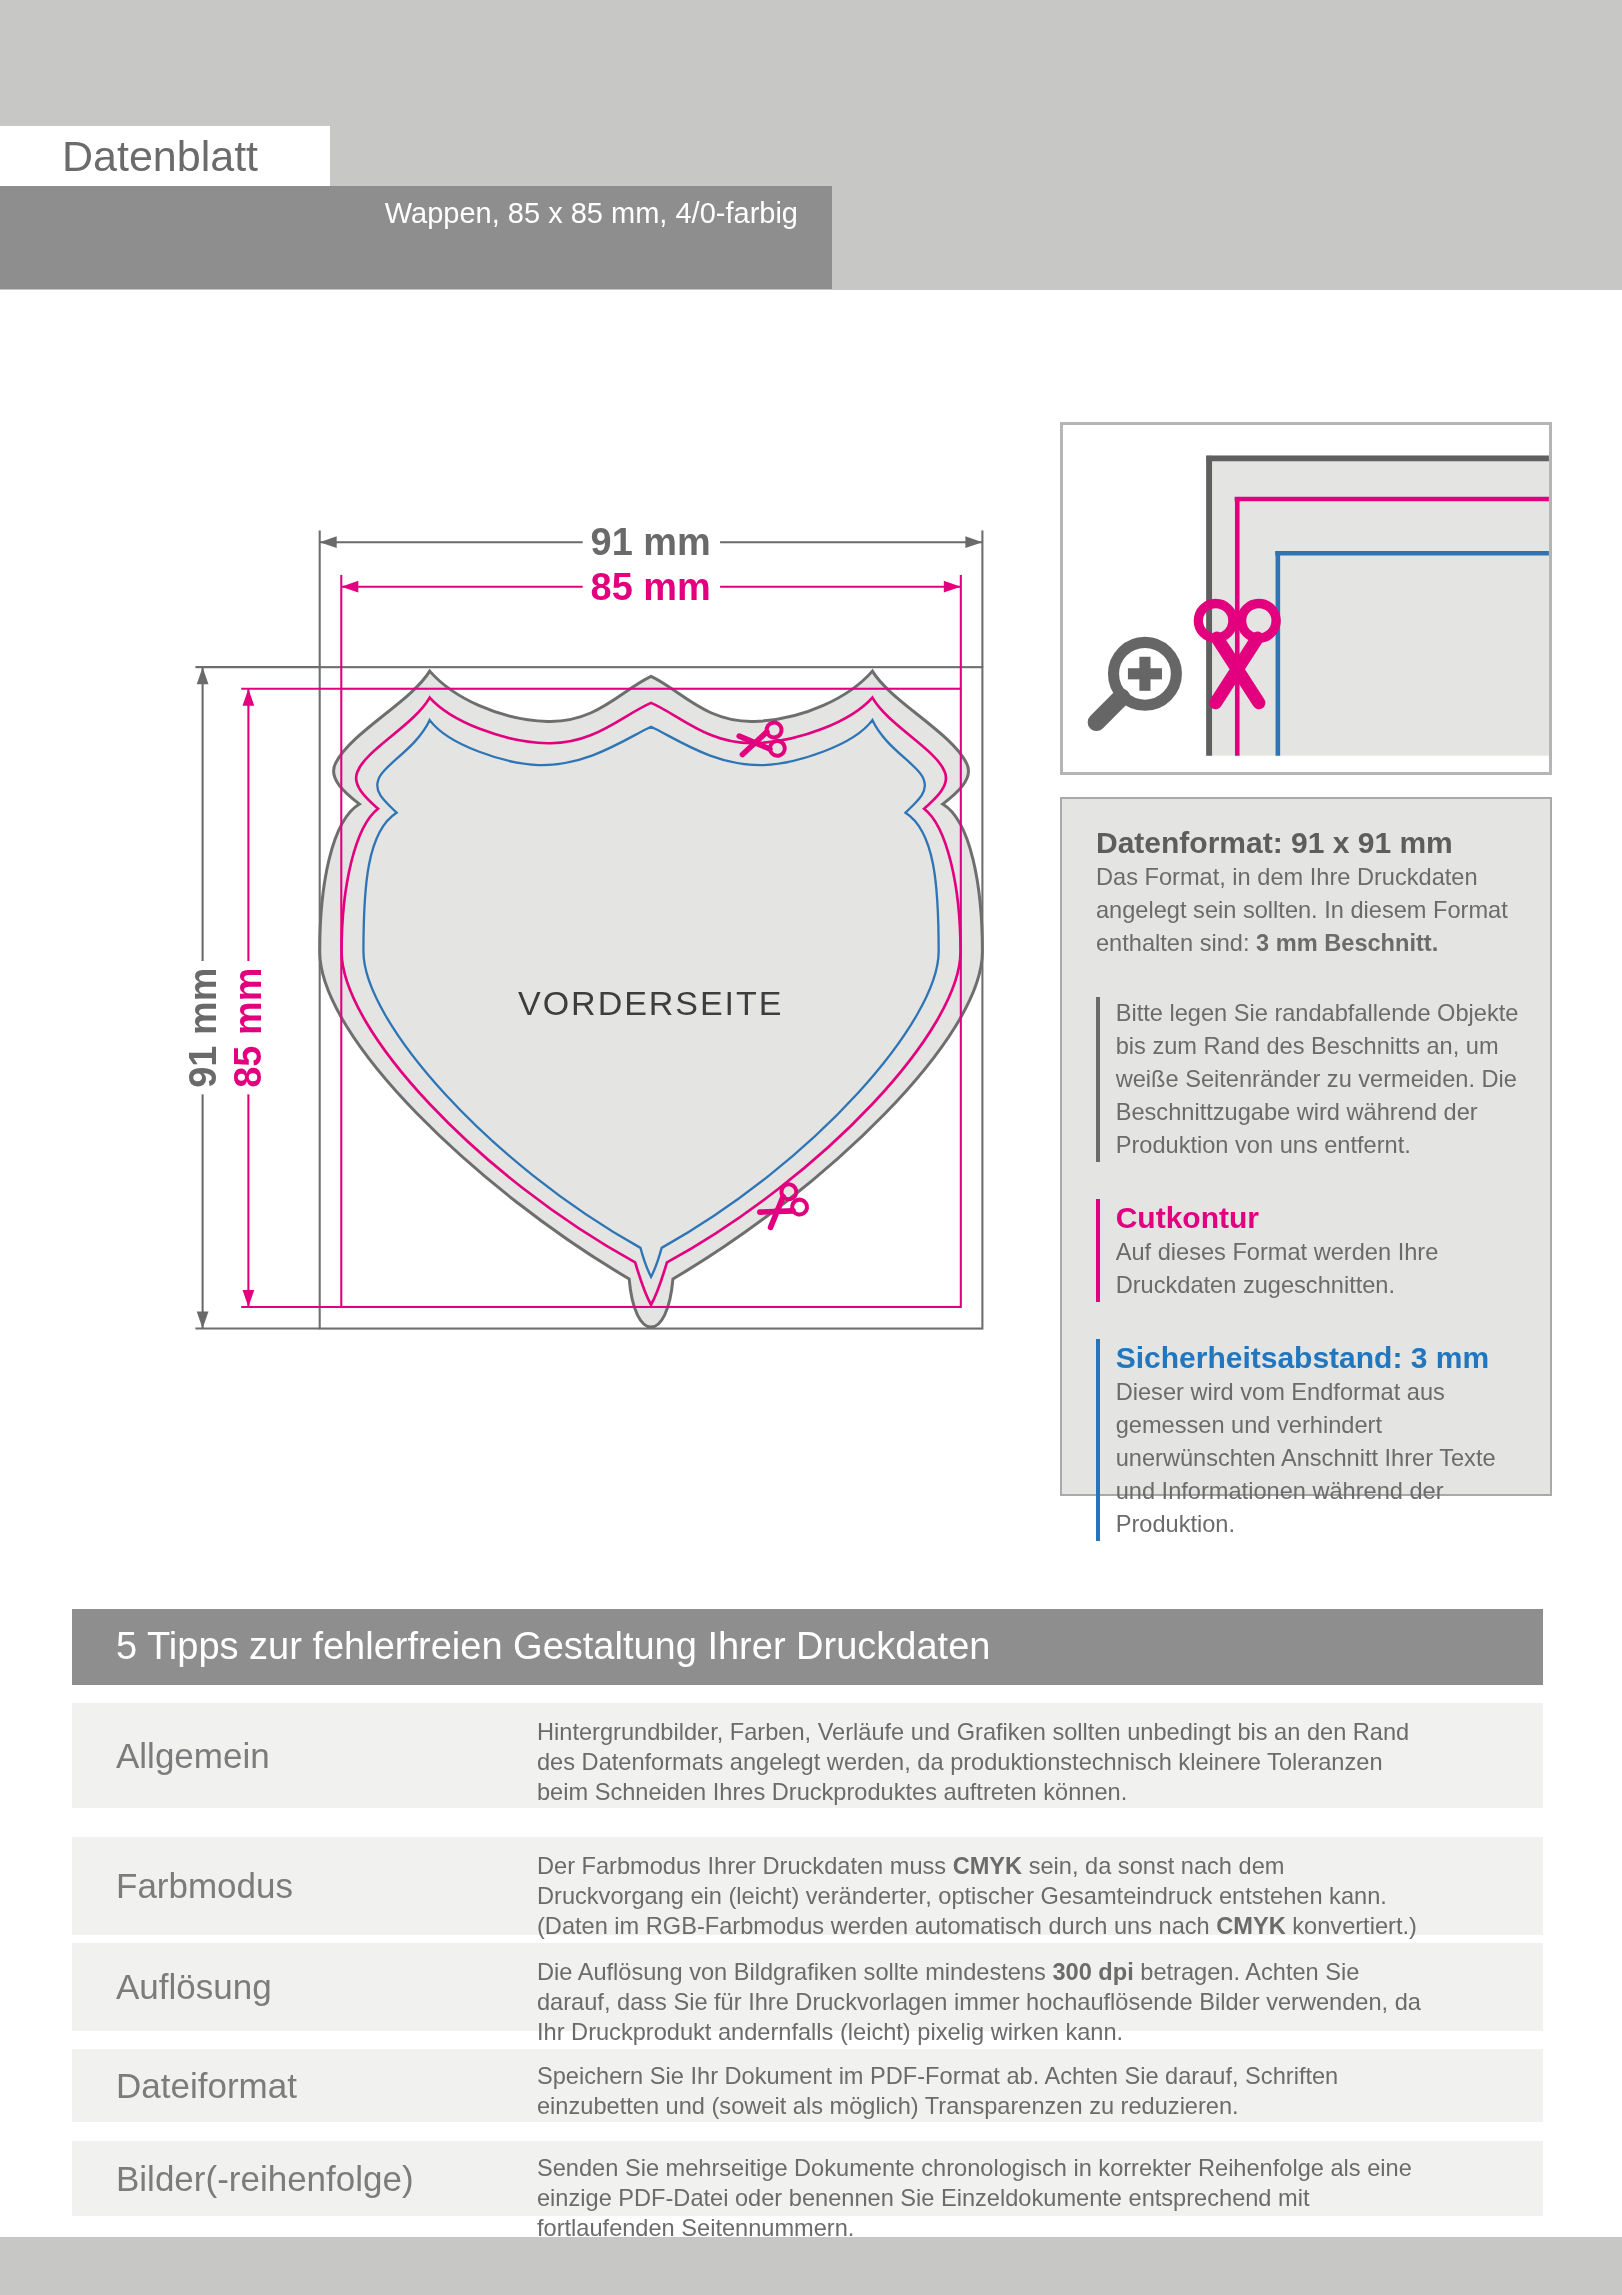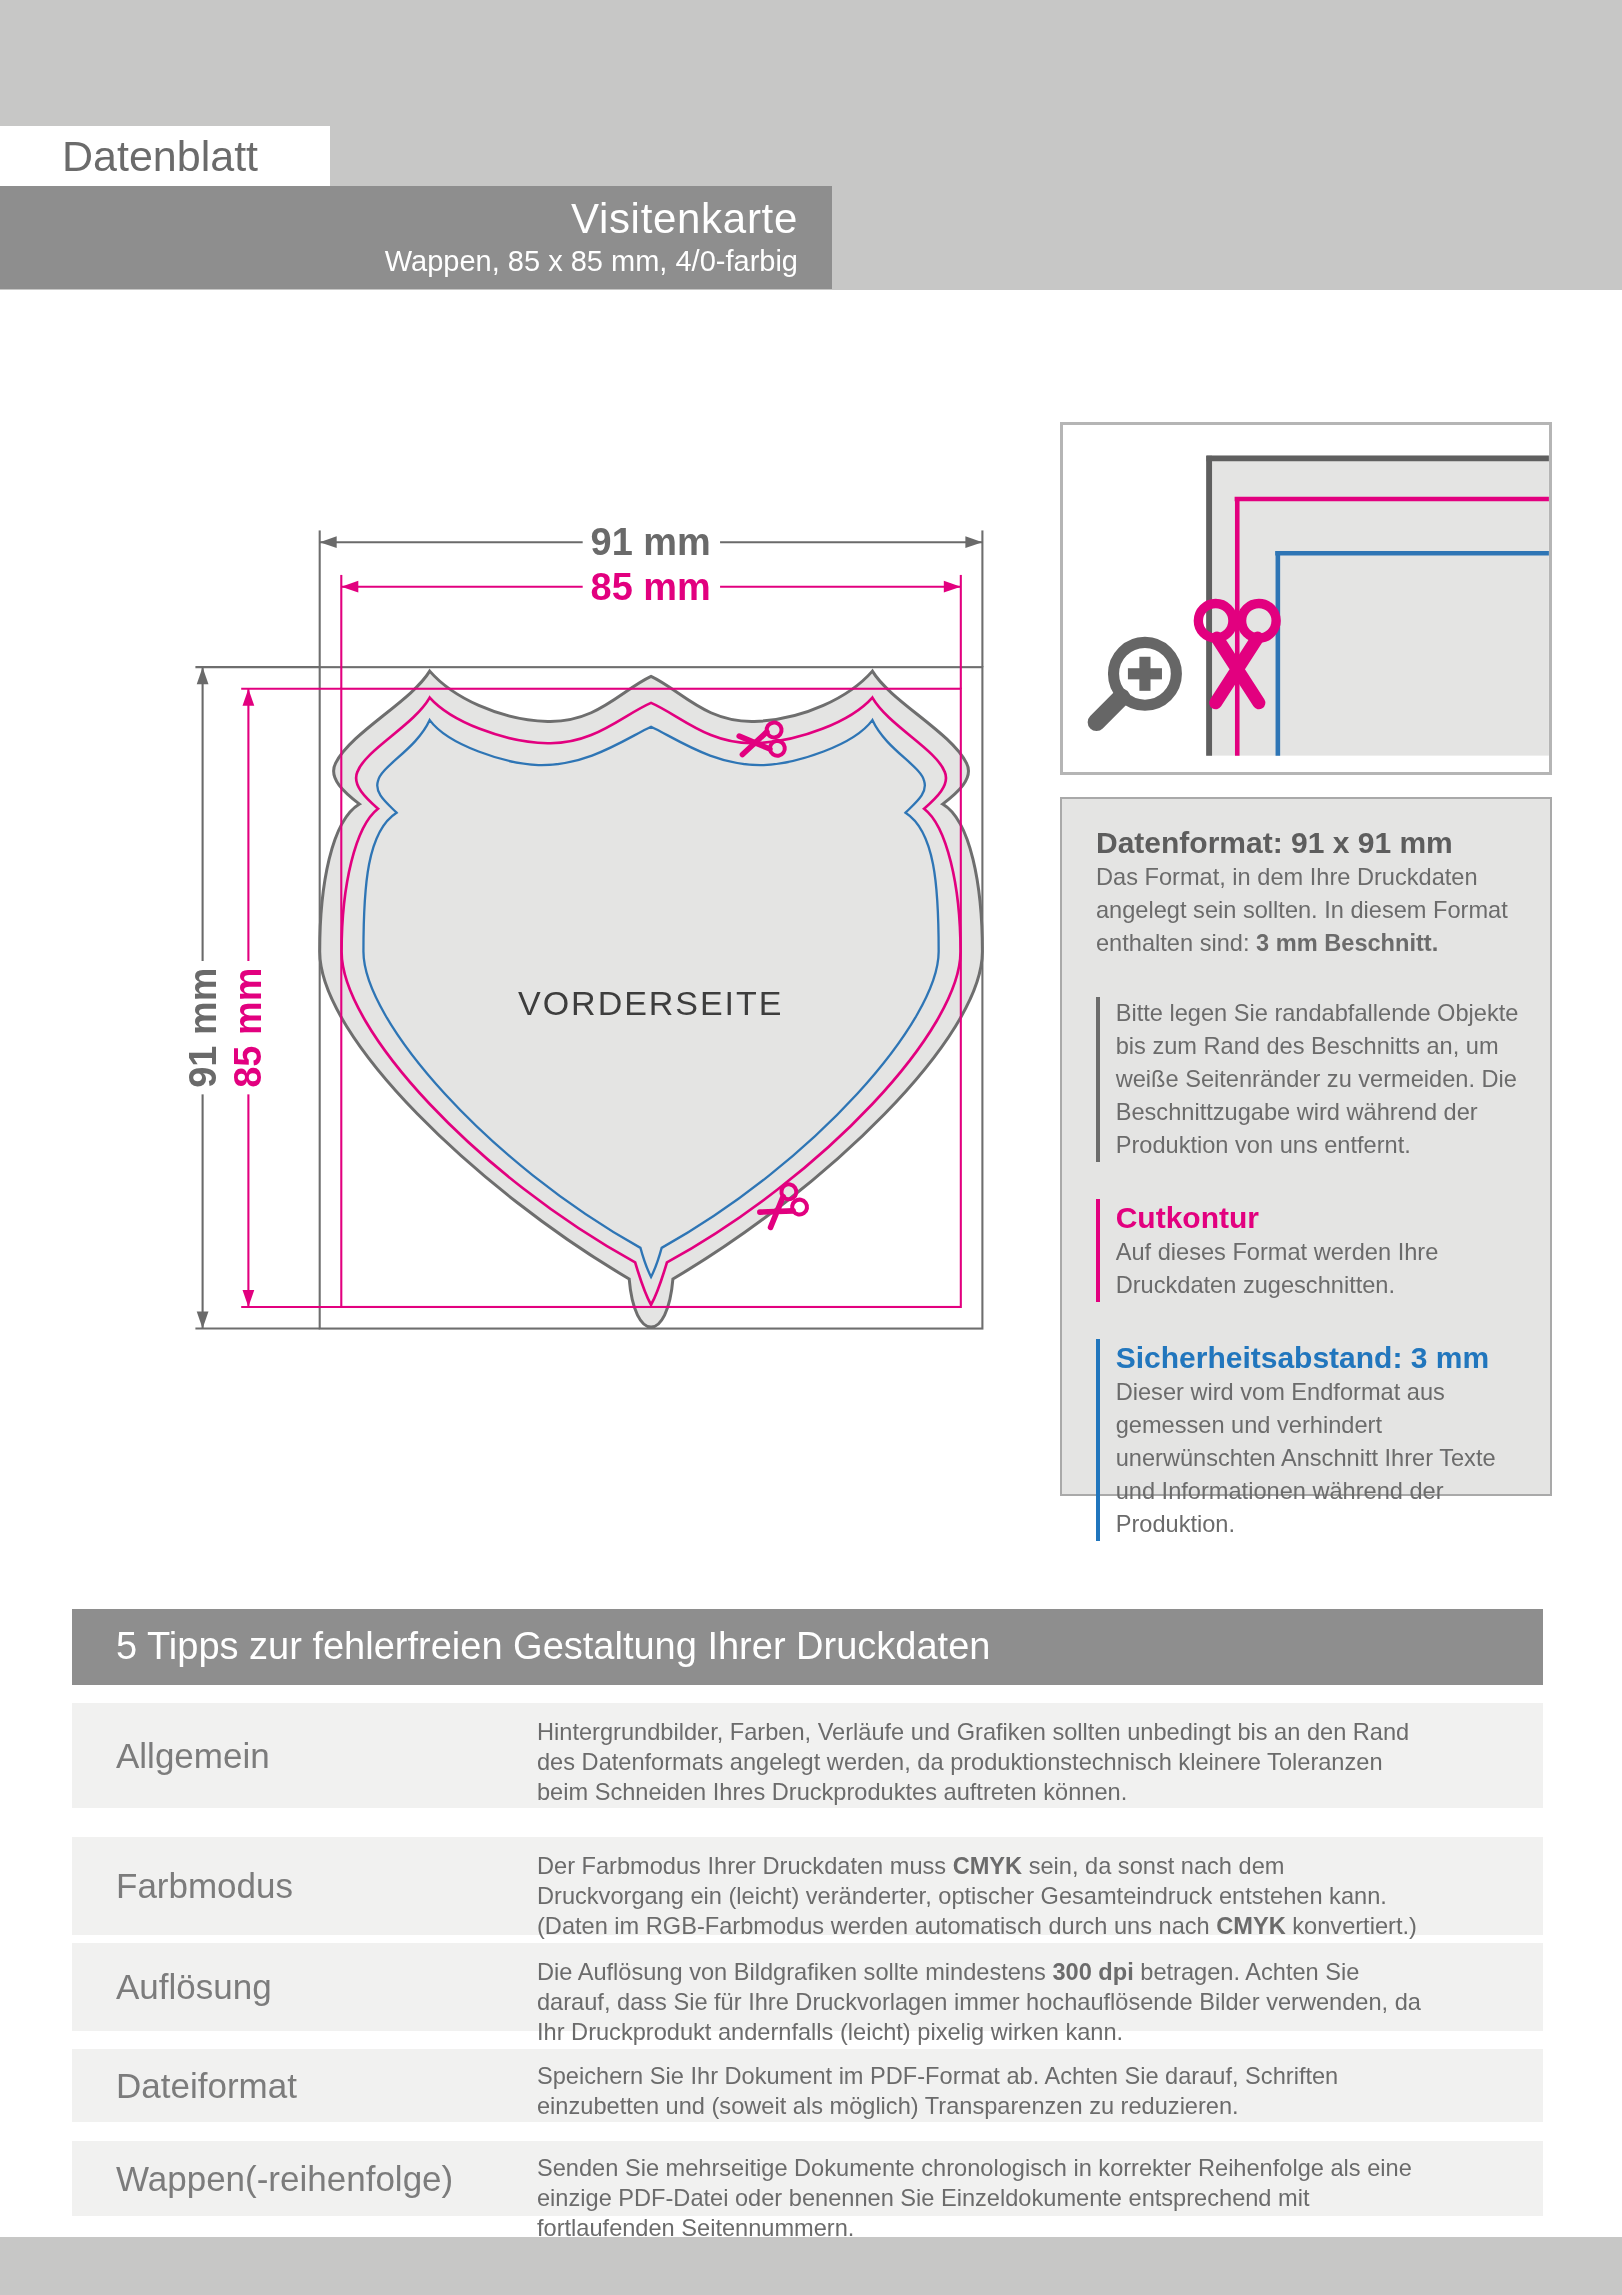--- a/index.html
+++ b/index.html
@@ -38,21 +38,20 @@
   svg text{font-family:"Liberation Sans",sans-serif;}
 </style>
 </head>
 <body>
 
 <div id="header-band" class="abs"></div>
 <div id="datenblatt-label" class="abs">
   <span>Datenblatt</span>
 </div>
 <div id="title-banner" class="abs">
-  <div id="banner-title">Visitenkarte</div>
   <div id="banner-subtitle">Wappen, 85 x 85 mm, 4/0-farbig</div>
 </div>
 
 <svg class="abs" style="left:164px;top:491px;" width="857" height="877" viewBox="0 0 1310 1340">
   <defs>
     <g id="sc">
       <circle cx="-15" cy="-30" r="12" fill="none" stroke-width="6.5"></circle>
       <circle cx="15" cy="-30" r="12" fill="none" stroke-width="6.5"></circle>
       <path d="M -14,-18 L 15,27 M 14,-18 L -15,27" fill="none" stroke-width="9" stroke-linecap="round"></path>
     </g>
@@ -191,18 +190,18 @@
 </div>
 <div class="abs tip-row" style="top:1943px;height:88px;">
   <div class="tip-label">Auflösung</div>
   <div class="tip-body"><span>Die Auflösung von Bildgrafiken sollte mindestens </span><span style="font-weight: bold;">300 dpi</span><span> betragen. Achten Sie darauf, dass Sie für Ihre Druckvorlagen immer hochauflösende Bilder verwenden, da Ihr Druckprodukt andernfalls (leicht) pixelig wirken kann.</span></div>
 </div>
 <div class="abs tip-row" style="top:2049px;height:73px;">
   <div class="tip-label">Dateiformat</div>
   <div class="tip-body two"><span>Speichern Sie Ihr Dokument im PDF-Format ab. Achten Sie darauf, Schriften einzubetten und (soweit als möglich) Transparenzen zu reduzieren.</span></div>
 </div>
 <div class="abs tip-row" style="top:2141px;height:75px;">
-  <div class="tip-label">Wappen(-reihenfolge)</div>
+  <div class="tip-label">Bilder(-reihenfolge)</div>
   <div class="tip-body two"><span>Senden Sie mehrseitige Dokumente chronologisch in korrekter Reihenfolge als eine einzige PDF-Datei oder benennen Sie Einzeldokumente entsprechend mit fortlaufenden Seitennummern.</span></div>
 </div>
 
 <div id="footer-band" class="abs"></div>
 
 
 </body></html>

